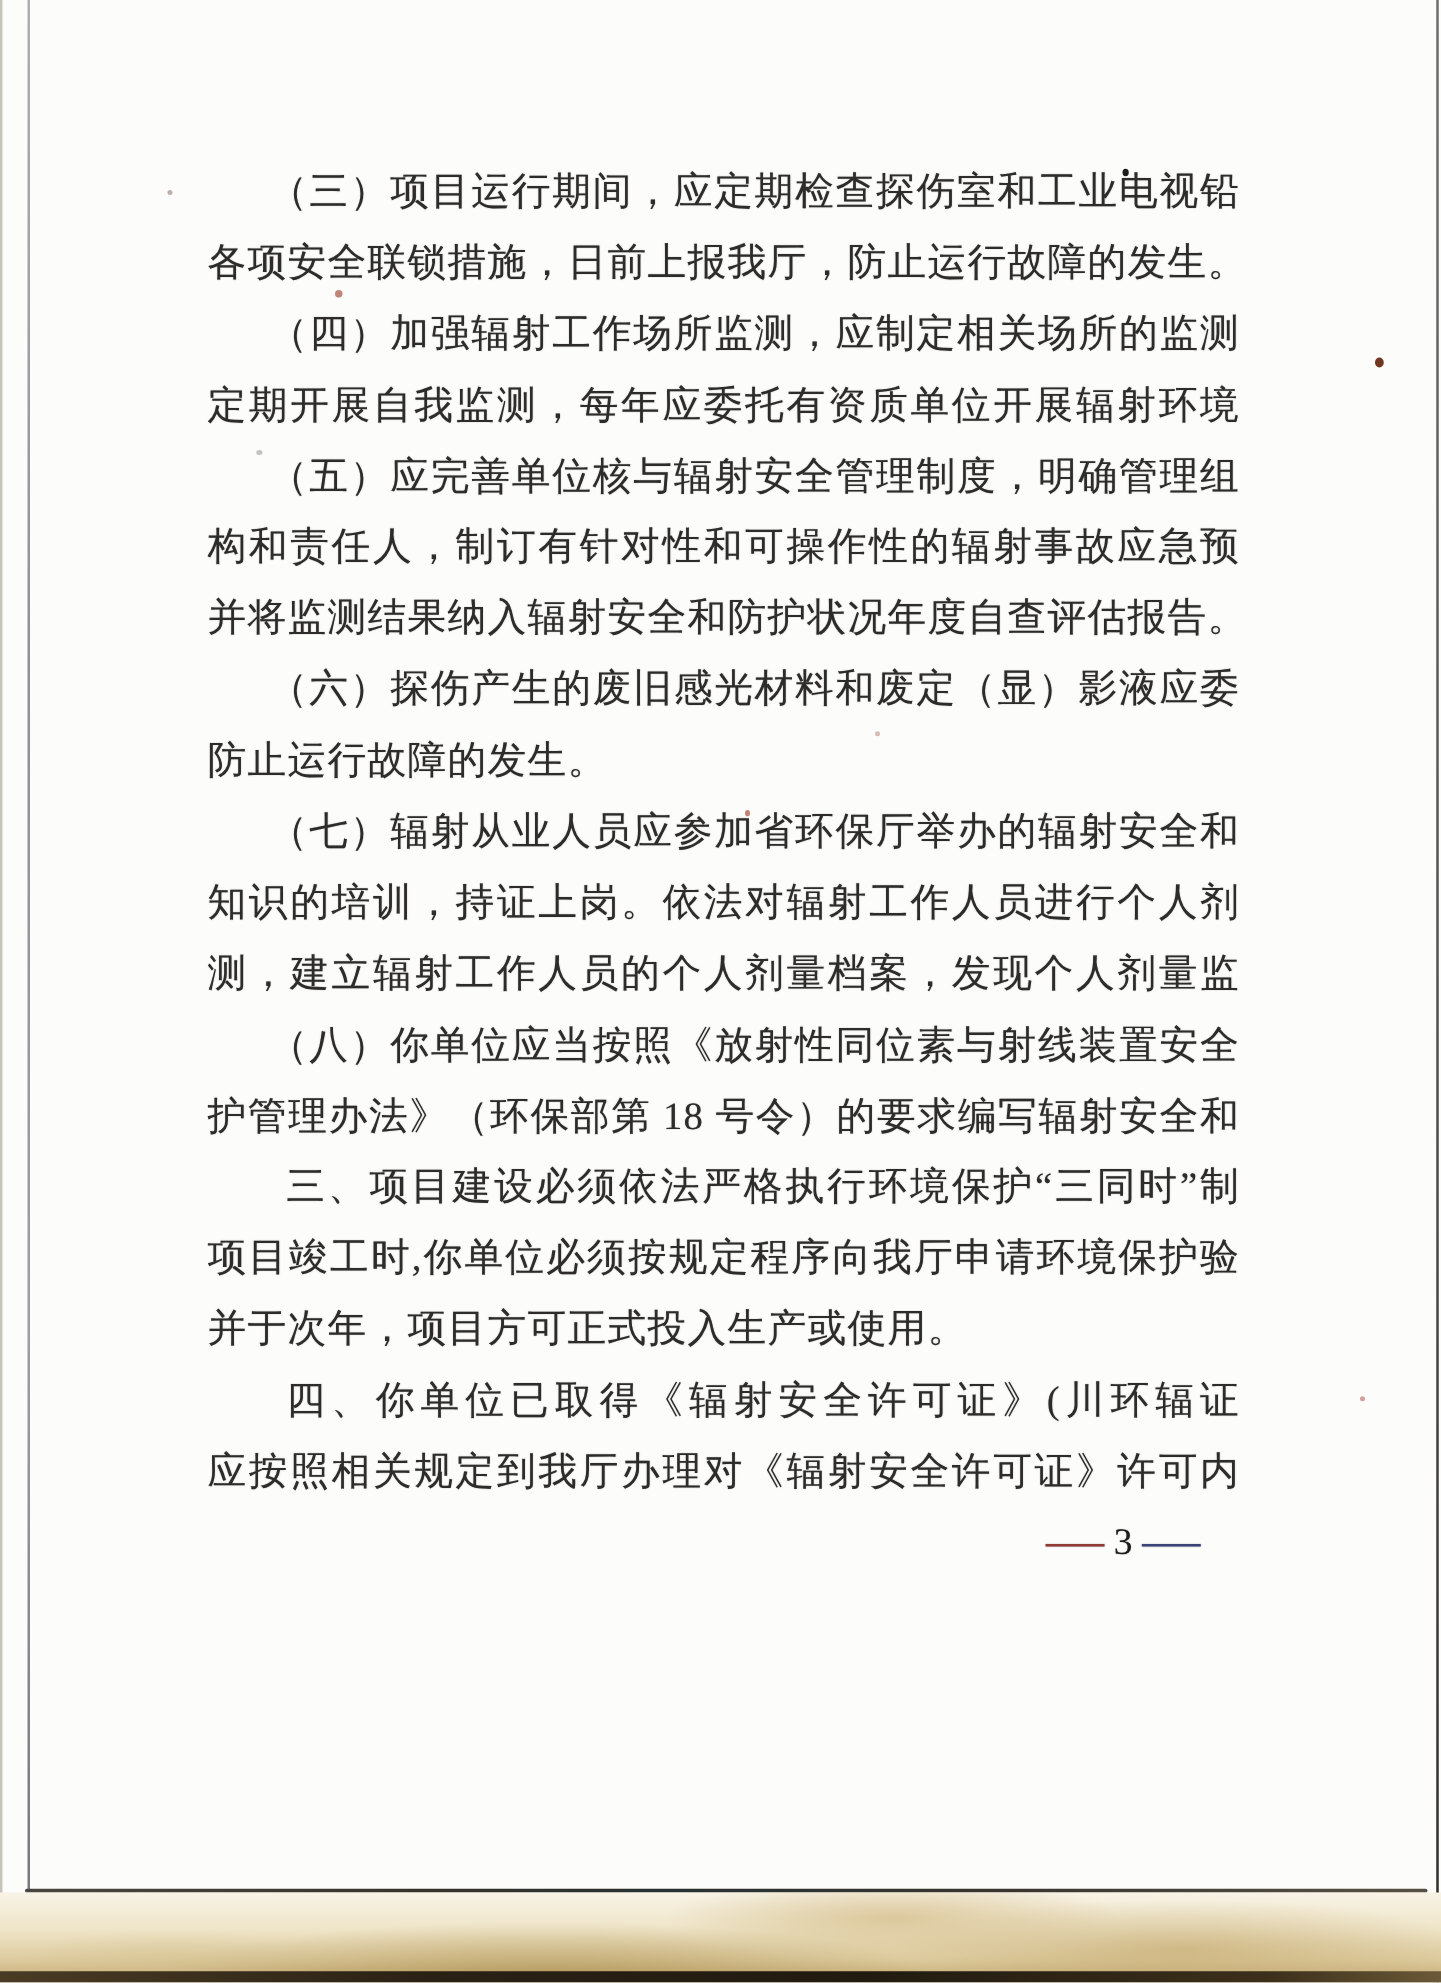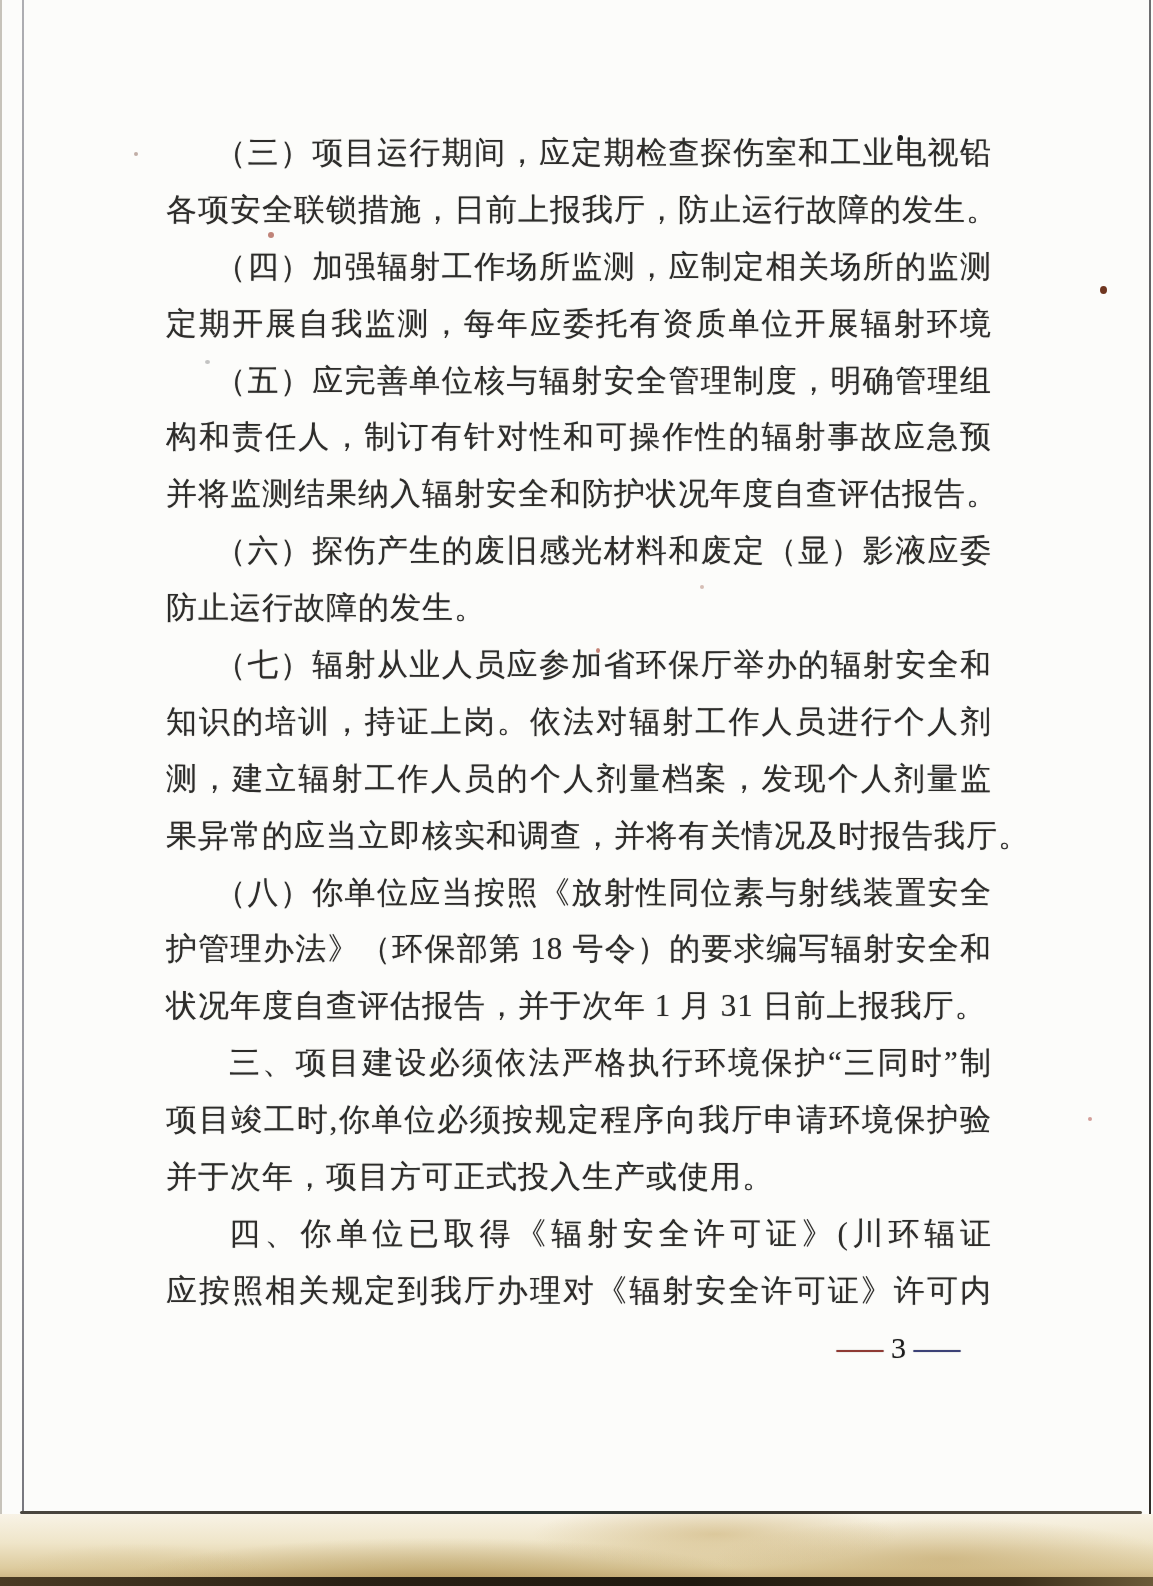--- a/index.html
+++ b/index.html
@@ -68,24 +68,22 @@
     <div class="tline ind fill">（四）加强辐射工作场所监测，应制定相关场所的监测计划，</div>
     <div class="tline fill">定期开展自我监测，每年应委托有资质单位开展辐射环境监测，</div>
     <div class="tline ind fill">（五）应完善单位核与辐射安全管理制度，明确管理组织机</div>
     <div class="tline fill">构和责任人，制订有针对性和可操作性的辐射事故应急预案，</div>
     <div class="tline">并将监测结果纳入辐射安全和防护状况年度自查评估报告。</div>
     <div class="tline ind fill">（六）探伤产生的废旧感光材料和废定（显）影液应委托有</div>
     <div class="tline">防止运行故障的发生。</div>
     <div class="tline ind fill">（七）辐射从业人员应参加省环保厅举办的辐射安全和防护</div>
     <div class="tline fill">知识的培训，持证上岗。依法对辐射工作人员进行个人剂量监</div>
     <div class="tline fill">测，建立辐射工作人员的个人剂量档案，发现个人剂量监测结</div>
-    <div class="tline">果异常的应当立即核实和调查，并将有关情况及时报告我厅。</div>
     <div class="tline ind fill">（八）你单位应当按照《放射性同位素与射线装置安全和防</div>
     <div class="tline fill">护管理办法》（环保部第 18 号令）的要求编写辐射安全和防护</div>
-    <div class="tline">状况年度自查评估报告，并于次年 1 月 31 日前上报我厅。</div>
     <div class="tline ind2 fill">三、项目建设必须依法严格执行环境保护“三同时”制度。</div>
     <div class="tline fill">项目竣工时,你单位必须按规定程序向我厅申请环境保护验收，</div>
     <div class="tline">并于次年，项目方可正式投入生产或使用。</div>
     <div class="tline ind2 fill">四、你单位已取得《辐射安全许可证》(川环辐证〔00028〕),</div>
     <div class="tline fill">应按照相关规定到我厅办理对《辐射安全许可证》许可内容的</div>
 
     <div class="page-foot">
       <span class="foot-dash red">—</span><span class="foot-num">3</span><span class="foot-dash blue">—</span>
     </div>
   </div>

